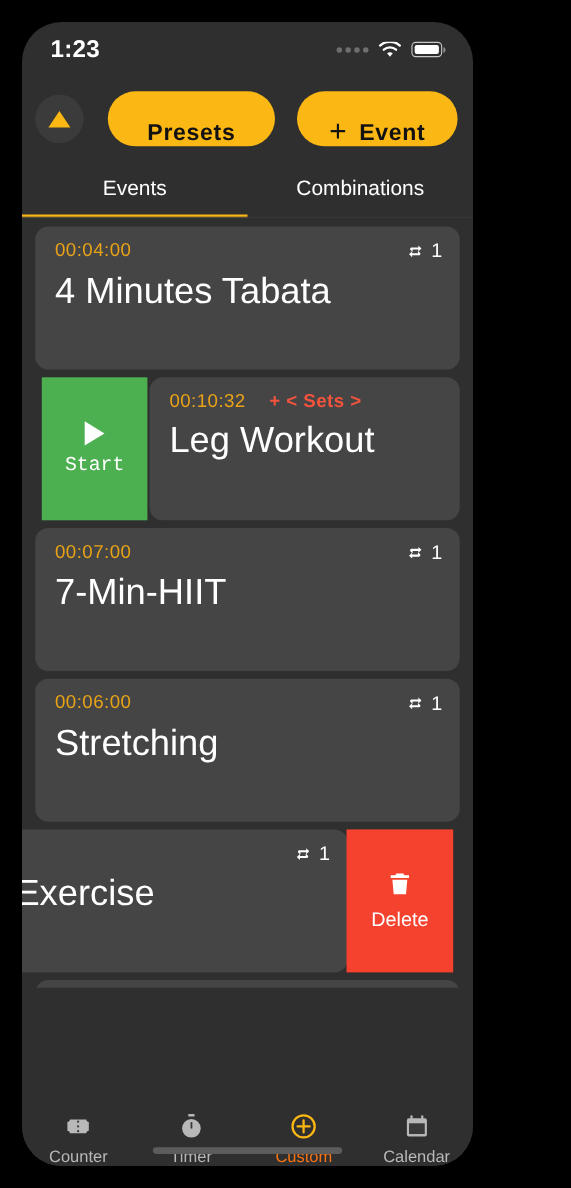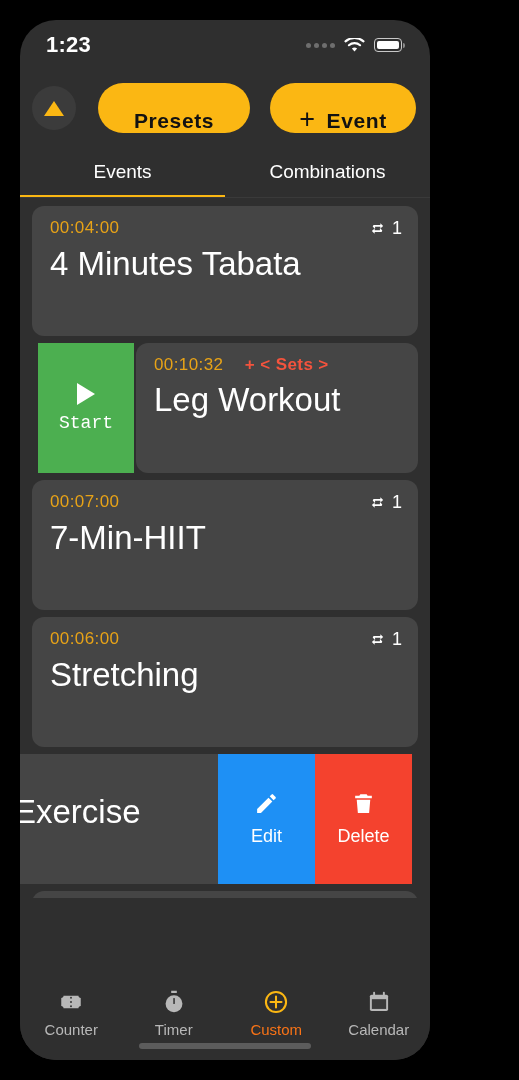--- a/index.html
+++ b/index.html
@@ -290,21 +290,21 @@
   .row-partial { height: 44px; overflow: hidden; }
   .row-partial .event-card { height: 130px; }
 
   
   .bottom-nav {
     position: absolute;
     left: 0; right: 0; bottom: 0;
     height: 102px;
     background: #2f2f2f;
     display: flex;
-    align-items: center;
+    align-items: flex-end;
     padding-top: 8px;
   }
   .nav-item {
     flex: 1 1 25%;
     display: flex;
     flex-direction: column;
     align-items: center;
     gap: 6px;
     cursor: pointer;
     background: none;
@@ -465,26 +465,20 @@
               <svg width="17" height="17" viewBox="0 0 24 24">
                 <path fill="#fff" d="M7 7h9V4.5l4 3.8-4 3.8V9.6H8.6v3.1L5.4 9.6C5.4 8.2 5.9 7 7 7z"></path>
                 <path fill="#fff" d="M17 17H8v2.5l-4-3.8 4-3.8v2.5h7.4v-3.1l3.2 3.1c0 1.4-.5 2.6-1.6 2.6z"></path>
               </svg>
               <span>1</span>
             </div>
           </div>
           <div class="ev-title">Exercise</div>
         </div>
         <div class="swipe-actions">
-          <button class="swipe-btn swipe-edit">
-            <svg width="25" height="25" viewBox="0 0 24 24">
-              <path fill="#fff" d="M3 17.3V21h3.7L17.6 10.1l-3.7-3.7L3 17.3zM20.7 7.1c.4-.4.4-1 0-1.4l-2.4-2.4a1 1 0 0 0-1.4 0l-1.8 1.8 3.7 3.7 1.9-1.7z"></path>
-            </svg>
-            <span class="act-label">Edit</span>
-          </button>
           <button class="swipe-btn swipe-delete">
             <svg width="25" height="25" viewBox="0 0 24 24">
               <path fill="#fff" d="M9 3h6l1 1.5h4V7H4V4.5h4L9 3zM5.5 8.5h13L17.4 21H6.6L5.5 8.5z"></path>
             </svg>
             <span class="act-label">Delete</span>
           </button>
         </div>
       </div>
 
       <div class="event-row row-partial">

